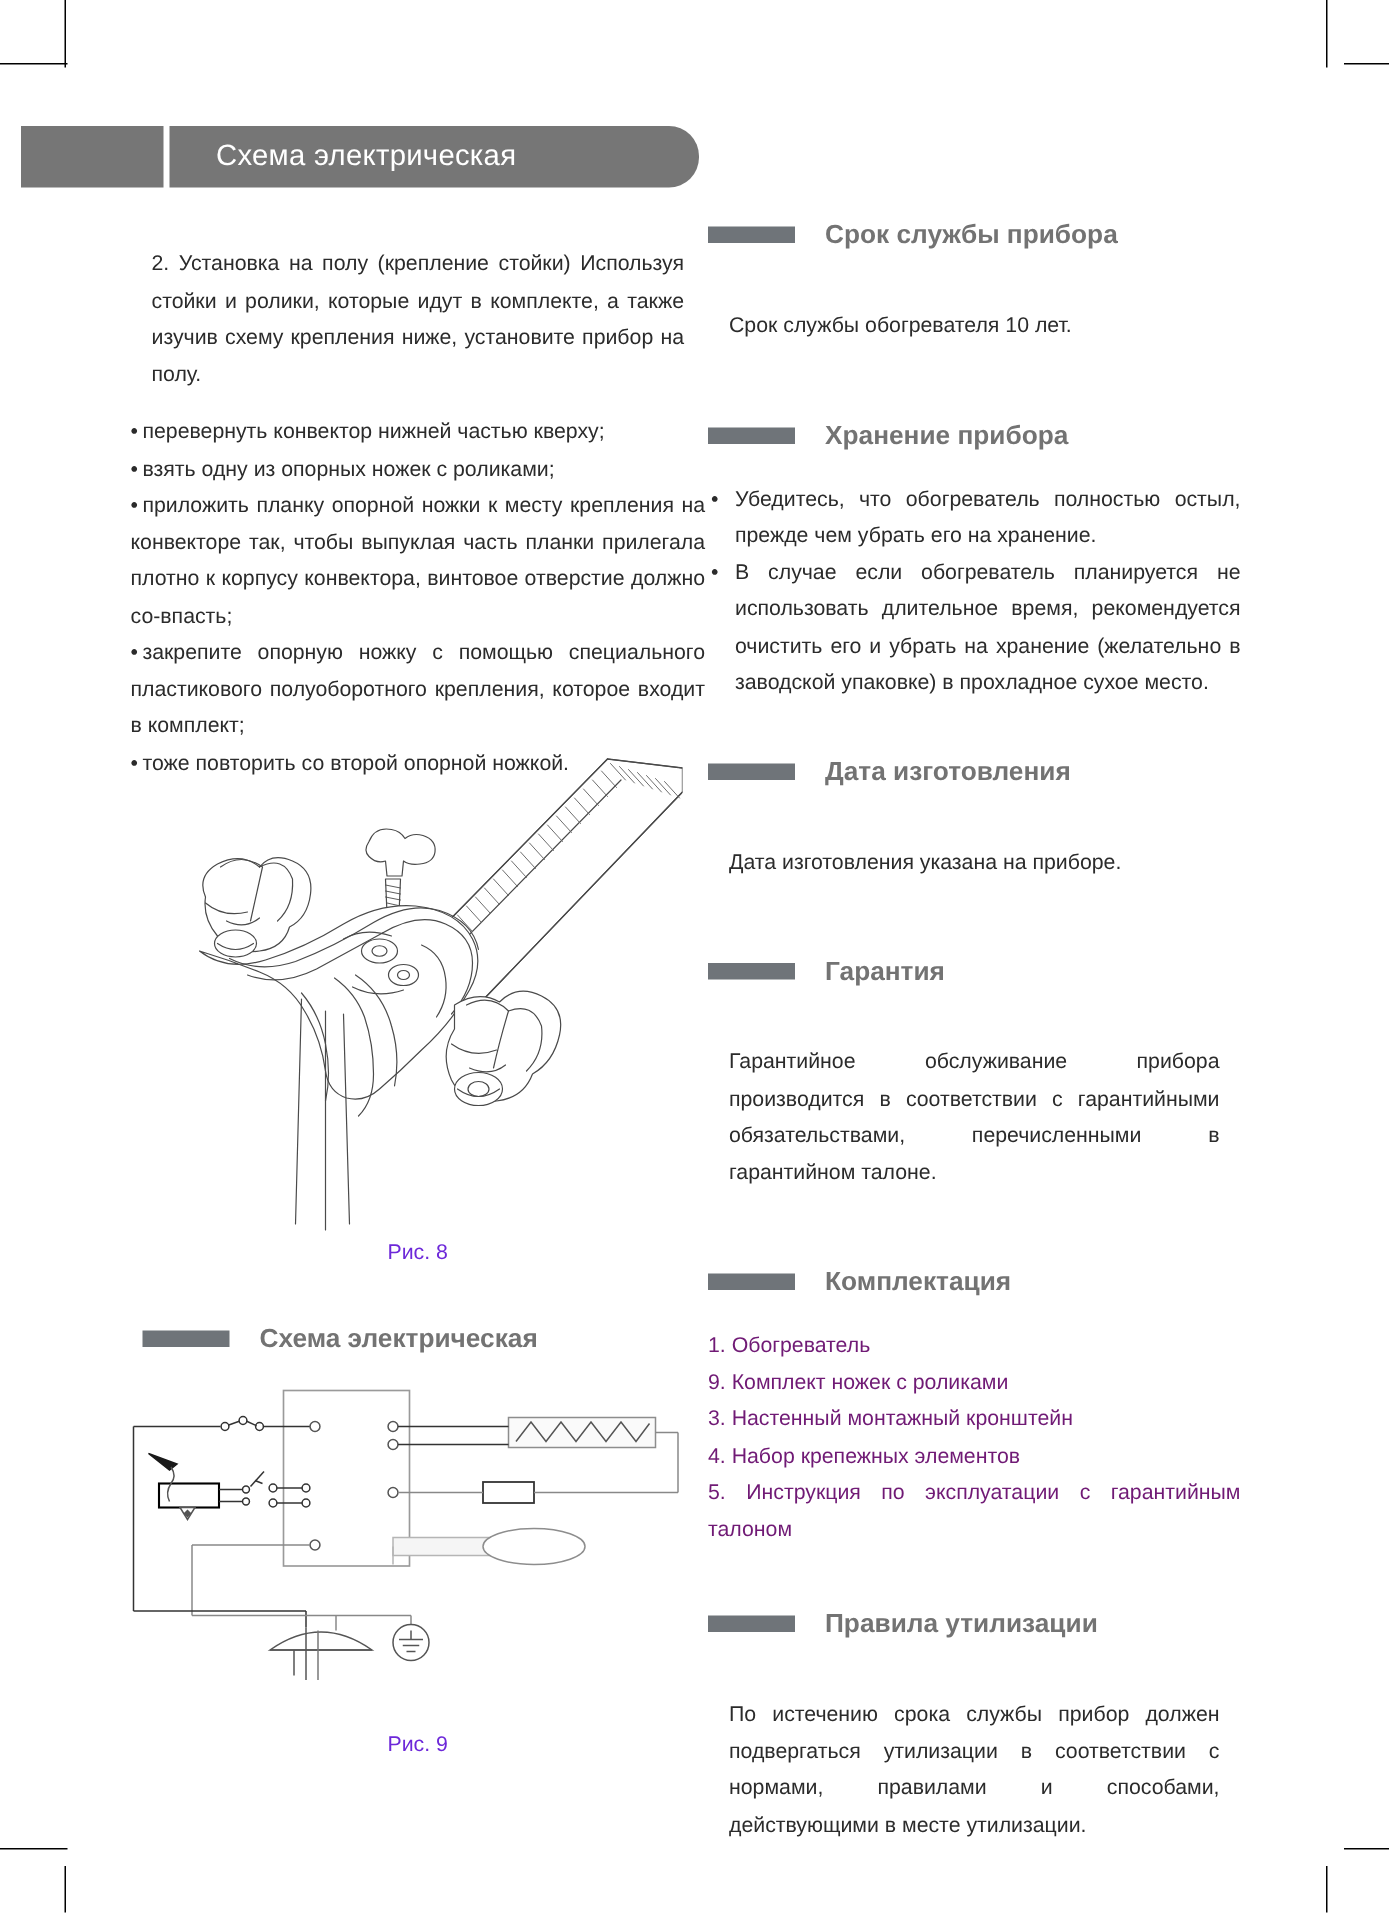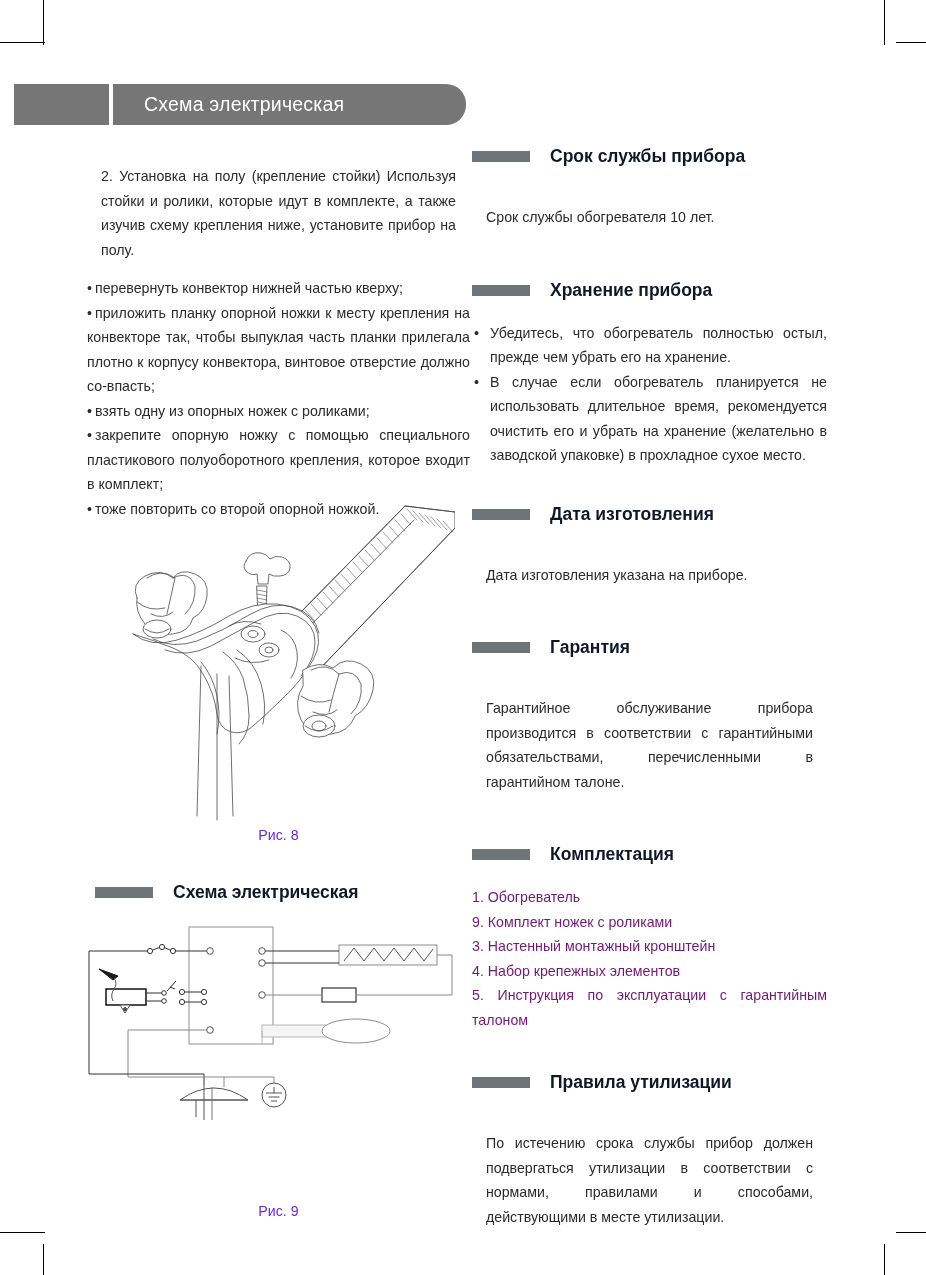--- a/index.html
+++ b/index.html
@@ -156,21 +156,21 @@
   .head-marker {
     width: 58px;
     height: 11px;
     background: #6f7479;
     flex: 0 0 auto;
   }
   .head-text {
     margin-left: 20px;
     font-size: 17.5px;
     font-weight: bold;
-    color: #0f172a;
+    color: #737373;
     white-space: nowrap;
   }
   .sp-20 { height: 20px; }
   .sp-24 { height: 24px; }
   .sp-36 { height: 36px; }
   .sp-40 { height: 40px; }
 
   
   .figure {
     position: absolute;
@@ -187,21 +187,21 @@
   #fig8-cap { top: 827px; }
 
   .elec-head {
     position: absolute;
     left: 95px;
     top: 882px;
     display: flex;
     align-items: center;
   }
   #fig9 { left: 84px; top: 925px; }
-  #fig9-cap { top: 1155px; margin-top: 48px; }
+  #fig9-cap { top: 1155px; }
 </style>
 </head>
 <body>
 
 <div class="crop v crop-tl-v"></div>
 <div class="crop h crop-tl-h"></div>
 <div class="crop v crop-tr-v"></div>
 <div class="crop h crop-tr-h"></div>
 <div class="crop v crop-bl-v"></div>
 <div class="crop h crop-bl-h"></div>
@@ -213,22 +213,22 @@
   <div class="banner-bar"></div>
   <div class="banner-title">Схема электрическая</div>
 </div>
 
 <div class="col-left">
 
   <p class="body">2. Установка на полу (крепление стойки) Используя стойки и ролики, которые идут в комплекте, а также изучив схему крепления ниже, установите прибор на полу.</p>
 
   <ul class="bullets">
     <li><span class="bl">•</span><span>перевернуть конвектор нижней частью кверху;</span></li>
+    <li><span class="bl">•</span><span>взять одну из опорных ножек с роликами;</span></li>
     <li><span class="bl">•</span><span>приложить планку опорной ножки к месту крепления на конвекторе так, чтобы выпуклая часть планки прилегала плотно к корпусу конвектора, винтовое отверстие должно со-впасть;</span></li>
-    <li><span class="bl">•</span><span>взять одну из опорных ножек с роликами;</span></li>
     <li><span class="bl">•</span><span>закрепите опорную ножку с помощью специального пластикового полуоборотного крепления, которое входит в комплект;</span></li>
     <li><span class="bl">•</span><span>тоже повторить со второй опорной ножкой.</span></li>
   </ul>
 
 </div>
 
 <div class="figure" id="fig8">
 <svg width="350" height="325" viewBox="0 0 350 325" xmlns="http://www.w3.org/2000/svg">
   <g fill="none" stroke="#4a4a4a" stroke-width="0.8" stroke-linejoin="round" stroke-linecap="round">
 

